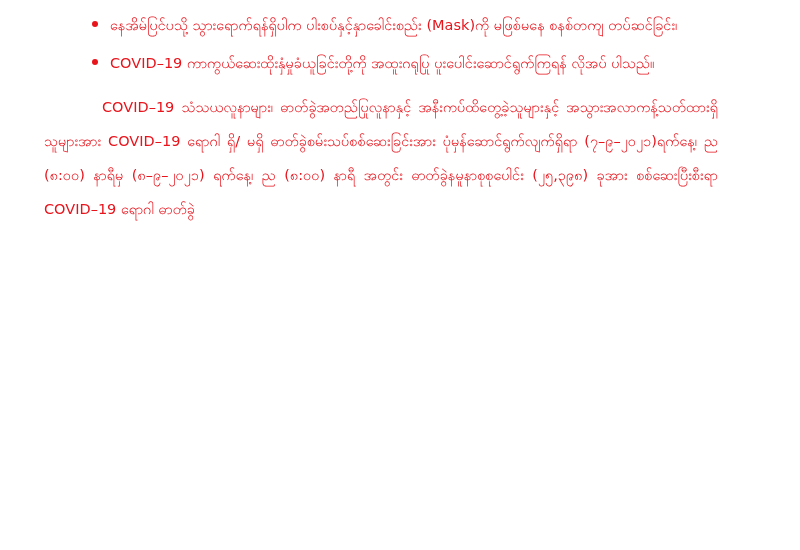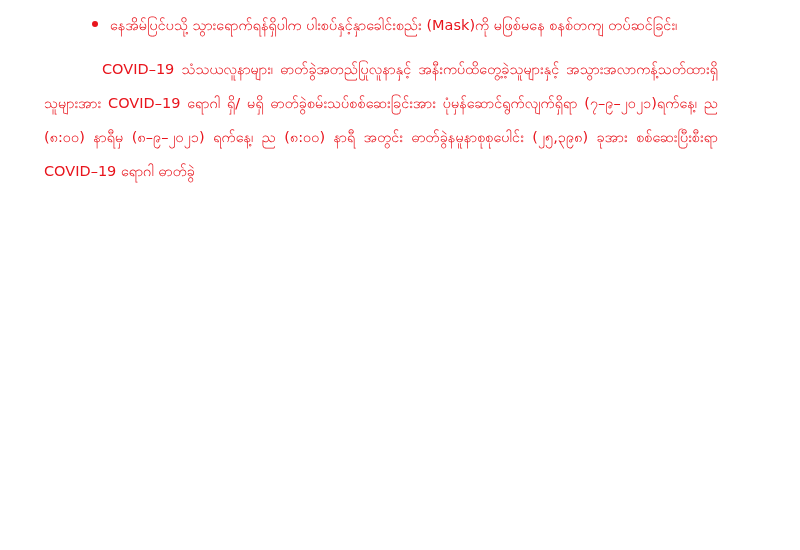--- a/index.html
+++ b/index.html
@@ -68,17 +68,21 @@
 </head>
 <body>
 
 <div class="page">
 
   <ul class="bullet-list">
     <li class="bullet-item">
       <span class="dot"></span>
       <span class="txt">နေအိမ်ပြင်ပသို့ သွားရောက်ရန်ရှိပါက ပါးစပ်နှင့်နှာခေါင်းစည်း (Mask)ကို မဖြစ်မနေ စနစ်တကျ တပ်ဆင်ခြင်း၊</span>
     </li>
+    <li class="bullet-item">
+      <span class="dot"></span>
+      <span class="txt">COVID–19 ကာကွယ်ဆေးထိုးနှံမှုခံယူခြင်းတို့ကို အထူးဂရုပြု ပူးပေါင်းဆောင်ရွက်ကြရန် လိုအပ် ပါသည်။</span>
+    </li>
   </ul>
 
   <p class="para"><span class="indent"></span><span>COVID–19 သံသယလူနာများ၊ ဓာတ်ခွဲအတည်ပြုလူနာနှင့် အနီးကပ်ထိတွေ့ခဲ့သူများနှင့် အသွားအလာကန့်သတ်ထားရှိသူများအား COVID–19 ရောဂါ ရှိ/ မရှိ ဓာတ်ခွဲစမ်းသပ်စစ်ဆေးခြင်းအား ပုံမှန်ဆောင်ရွက်လျက်ရှိရာ (၇–၉–၂၀၂၁)ရက်နေ့၊ ည (၈:၀၀) နာရီမှ (၈–၉–၂၀၂၁) ရက်နေ့၊ ည (၈:၀၀) နာရီ အတွင်း ဓာတ်ခွဲနမူနာစုစုပေါင်း (၂၅,၃၉၈) ခုအား စစ်ဆေးပြီးစီးရာ COVID–19 ရောဂါ ဓာတ်ခွဲ</span></p>
 
 </div>
 
 </body></html>

